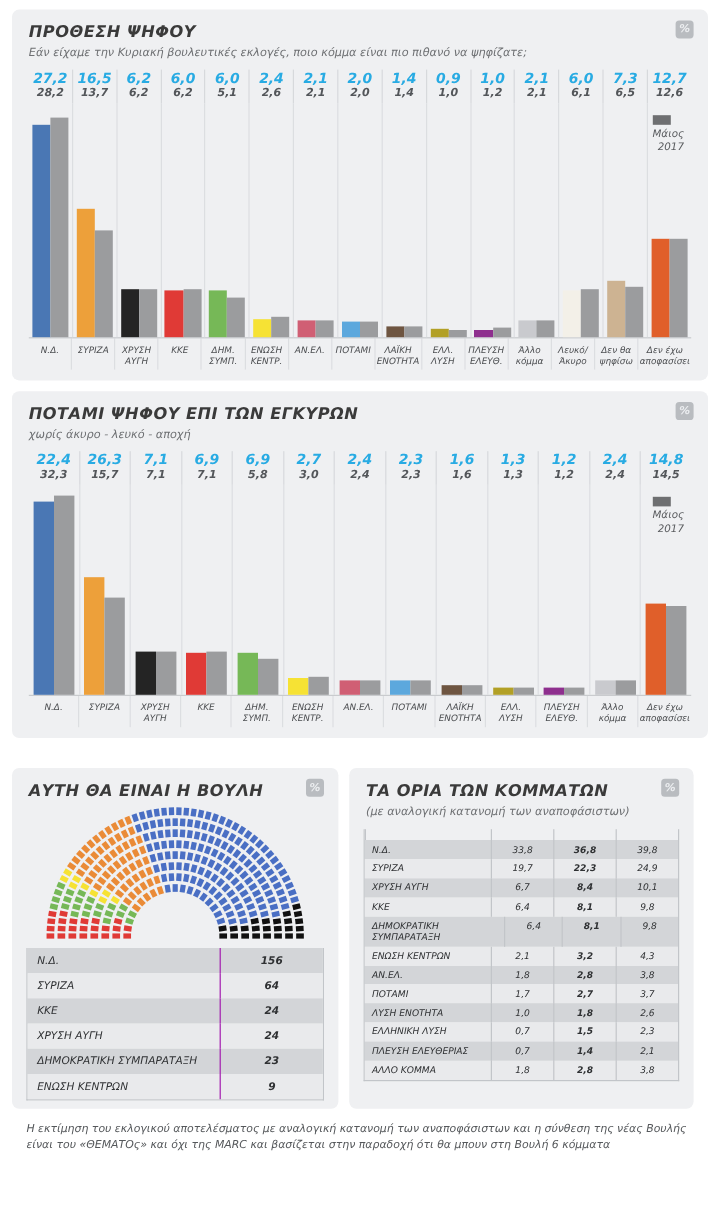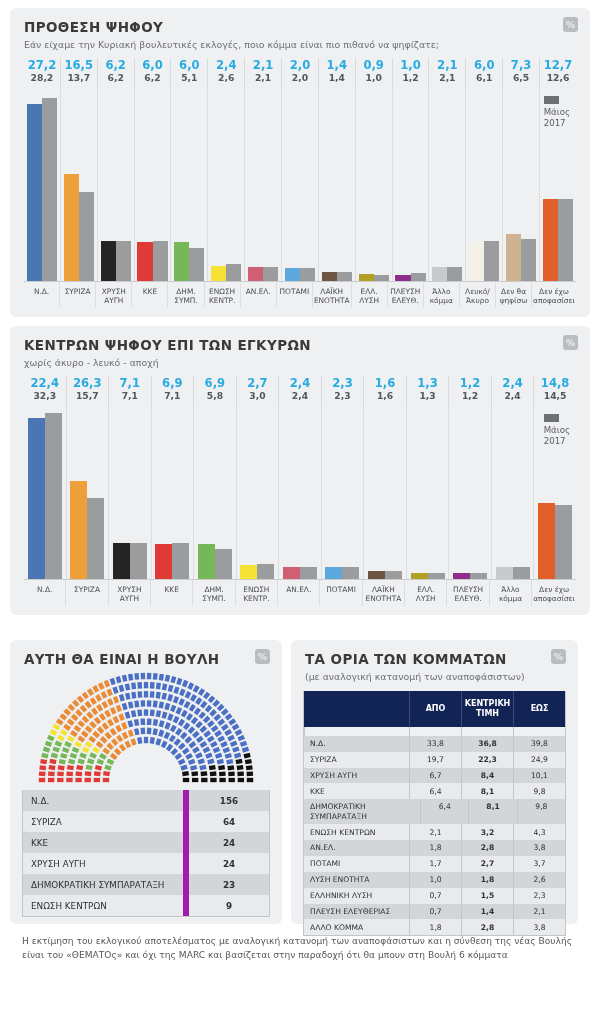--- a/index.html
+++ b/index.html
@@ -4,21 +4,21 @@
 <title>ΠΡΟΘΕΣΗ ΨΗΦΟΥ</title>
 <style>
   html,body{margin:0;padding:0;}
   body{
     width:600px;height:1021px;
     background:#ffffff;
     font-family:"DejaVu Sans","Liberation Sans",sans-serif;
     color:#333;
     overflow:hidden;
   }
-  .page{position:relative;width:600px;height:1021px;box-sizing:border-box;padding:8px 10px 15px 10px;}
+  .page{position:relative;width:600px;height:1021px;box-sizing:border-box;padding:8px 10px 15px 10px;font-style:italic;}
 
   
   .panel{
     background:#eff0f2;
     border-radius:6px;
     box-sizing:border-box;
     position:relative;
   }
   .panel + .panel{margin-top:9px;}
 
@@ -59,21 +59,21 @@
   .col:first-child{border-left:none;}
   .bars{display:flex;align-items:flex-end;justify-content:center;gap:0px;height:100%;width:100%;}
   .bar{width:42%;max-width:17px;}
   .bar.prev{background:#9b9c9e;}
 
   
   .legend{
     position:absolute;right:6px;top:10px;text-align:left;z-index:3;
   }
   .legend .sw{width:15px;height:8px;background:#6e6f71;margin-bottom:3px;}
-  .legend .lg-t{font-size:8.6px;color:#5a5c5f;line-height:1.25;}
+  .legend .lg-t{font-size:8.6px;color:#5a5c5f;line-height:1.25;text-align:right;}
 
   
   .cats{display:flex;margin:0 14px;padding-bottom:9px;}
   .cat{
     flex:1 1 0;text-align:center;font-size:7.4px;color:#4c4e51;
     line-height:1.25;padding:5px 1px 0 1px;
     border-left:1px solid #dcdee1;box-sizing:border-box;min-height:26px;
   }
   .cat:first-child{border-left:none;}
 
@@ -84,21 +84,21 @@
   .pnl-right{width:287px;height:284px;}
 
   
   .arc-wrap{display:flex;justify-content:center;margin-top:4px;}
 
   
   .stable{margin:6px 12px 0 12px;border:1px solid #c2c5c9;border-top:none;}
   .strow{display:flex;font-size:8.8px;color:#2f3133;}
   .strow > div{padding:5.5px 8px;box-sizing:border-box;}
   .st-name{flex:1 1 auto;}
-  .st-val{width:86px;text-align:center;font-weight:bold;border-left:6px solid #a21caf;}
+  .st-val{width:86px;text-align:center;font-weight:bold;border-left:1px solid #a21caf;}
   .sthead{background:#122355;color:#fff;font-weight:bold;font-size:9px;}
   .sthead .st-val{border-left:1px solid #3b4a78;}
   .strow.alt{background:#d3d5d8;}
   .strow.plain{background:#e9eaec;}
 
   
   .ltable{margin:8px 12px 0 12px;border:1px solid #c2c5c9;border-top:none;}
   .lrow{display:flex;font-size:7.6px;color:#2f3133;align-items:stretch;}
   .lrow > div{padding:3.3px 6px;box-sizing:border-box;line-height:1.22;}
   .l-name{flex:1 1 auto;}
@@ -340,21 +340,21 @@
         </div>
         <div class="cat">
           <div>Δεν έχω</div>
           <div>αποφασίσει</div>
         </div>
       </div>
   </div>
 
   <div class="panel" id="panel2">
     <div class="pnl-head">
-      <div class="pnl-title">ΚΕΝΤΡΩΝ ΨΗΦΟΥ ΕΠΙ ΤΩΝ ΕΓΚΥΡΩΝ</div>
+      <div class="pnl-title">ΠΟΤΑΜΙ ΨΗΦΟΥ ΕΠΙ ΤΩΝ ΕΓΚΥΡΩΝ</div>
       <div class="pnl-sub">χωρίς άκυρο - λευκό - αποχή</div>
       <div class="pct-badge">%</div>
     </div>
     <div class="vals" id="vals2">
         <div class="vcell">
           <div class="v-now">22,4</div>
           <div class="v-prev">32,3</div>
         </div>
         <div class="vcell">
           <div class="v-now">26,3</div>
@@ -880,28 +880,20 @@
         </div>
     </div>
 
     <div class="panel pnl-right">
       <div class="pnl-head">
         <div class="pnl-title">ΤΑ ΟΡΙΑ ΤΩΝ ΚΟΜΜΑΤΩΝ</div>
         <div class="pnl-sub">(με αναλογική κατανομή των αναποφάσιστων)</div>
         <div class="pct-badge">%</div>
       </div>
       <div class="ltable" id="limitsTable">
-          <div class="lrow lhead">
-            <div class="l-name"></div>
-            <div class="l-c">ΑΠΟ</div>
-            <div class="l-c">
-              <div><span>ΚΕΝΤΡΙΚΗ</span><br><span>ΤΙΜΗ</span></div>
-            </div>
-            <div class="l-c">ΕΩΣ</div>
-          </div>
           <div class="lrow">
             <div class="l-name lspacer"></div>
             <div class="l-c lspacer"></div>
             <div class="l-c lspacer"></div>
             <div class="l-c lspacer"></div>
           </div>
           <div class="lrow alt">
             <div class="l-name">Ν.Δ.</div>
             <div class="l-c">33,8</div>
             <div class="l-c mid">36,8</div>

